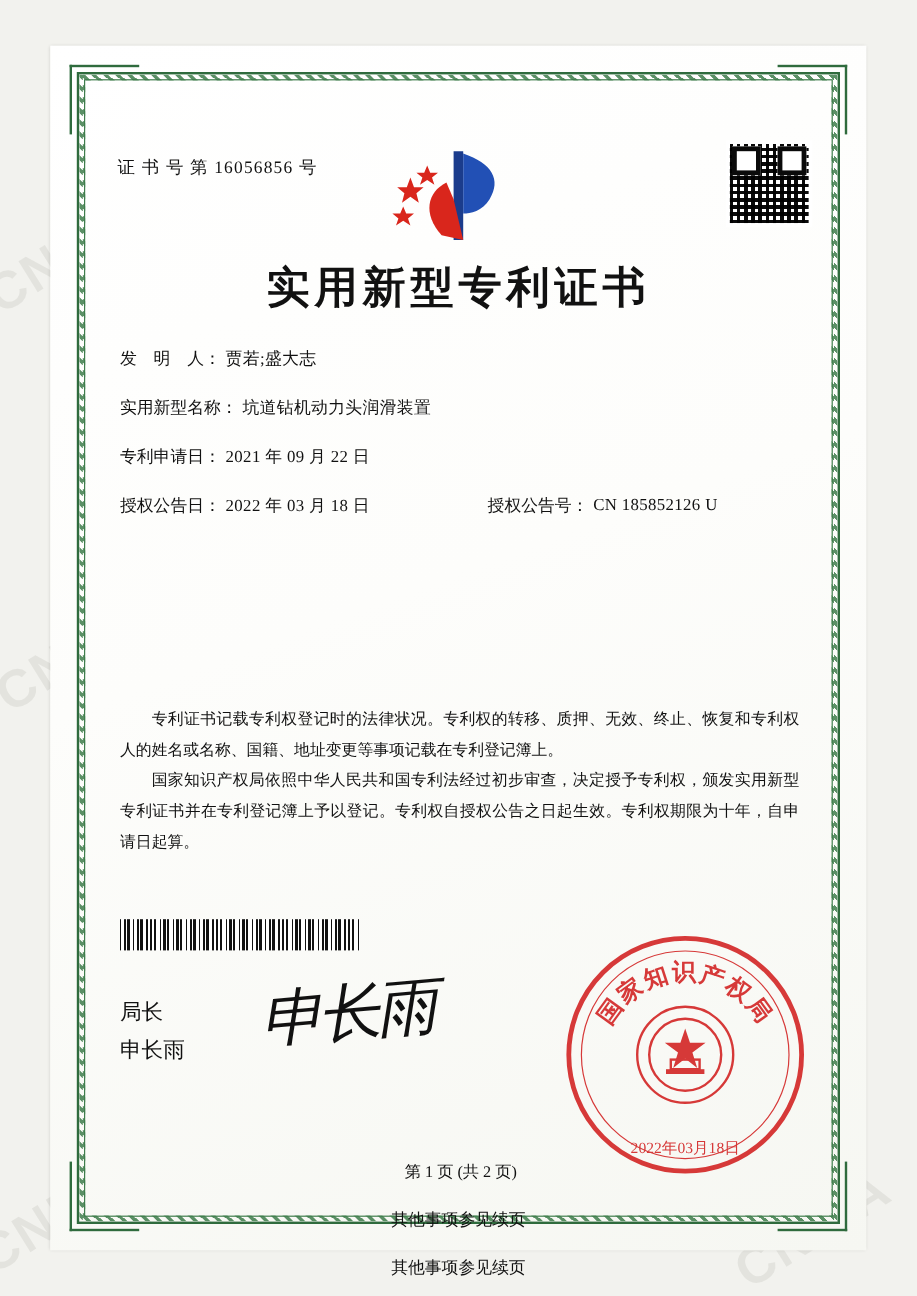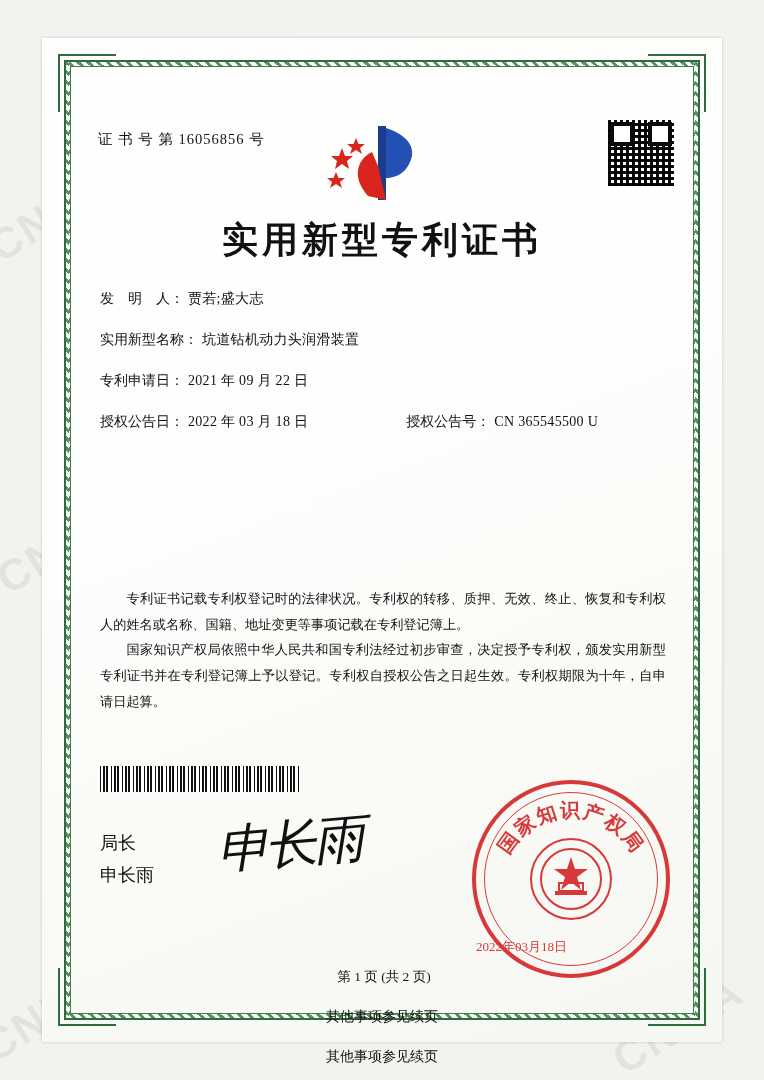--- a/index.html
+++ b/index.html
@@ -135,21 +135,21 @@
     width:78px;height:78px;border-radius:50%;border:2px solid #d21f1f;
     display:flex;align-items:center;justify-content:center;
   }
   .seal .star svg{width:64px;height:64px;}
   .seal .arc{
     position:absolute;left:0;top:0;width:100%;height:100%;
   }
   .seal .arc text{font-size:20px;font-weight:bold;fill:#d21f1f;letter-spacing:2px;
     font-family:"DejaVu Sans","Liberation Sans",sans-serif;}
   .seal .date{
-    position:absolute;left:0;right:0;bottom:18px;font-size:13px;
+    position:absolute;left:0;right:0;bottom:8px;text-align:center;font-size:13px;
     font-family:"Liberation Serif",serif;
   }
 
   .page-no{
     position:absolute;left:4px;right:0;bottom:56px;text-align:center;font-size:13.5px;color:#111;
   }
   .footnote{
     position:absolute;left:0;right:0;bottom:16px;text-align:center;font-size:14px;color:#111;
   }
   .footnote-out{
@@ -208,21 +208,21 @@
       </div>
       <div class="row">
         <span class="lbl">专利申请日：</span>
         <span class="val">2021 年 09 月 22 日</span>
       </div>
       <div class="row two">
         <span class="lbl">授权公告日：</span>
         <span class="val">2022 年 03 月 18 日</span>
         <span class="right-part">
           <span class="lbl">授权公告号：</span>
-          <span class="val">CN 365545500 U</span>
+          <span class="val">CN 185852126 U</span>
         </span>
       </div>
     </div>
 
     <div class="para">
       <p>专利证书记载专利权登记时的法律状况。专利权的转移、质押、无效、终止、恢复和专利权人的姓名或名称、国籍、地址变更等事项记载在专利登记簿上。</p>
       <p>国家知识产权局依照中华人民共和国专利法经过初步审查，决定授予专利权，颁发实用新型专利证书并在专利登记簿上予以登记。专利权自授权公告之日起生效。专利权期限为十年，自申请日起算。</p>
     </div>
 
     <div class="barcode"></div>

